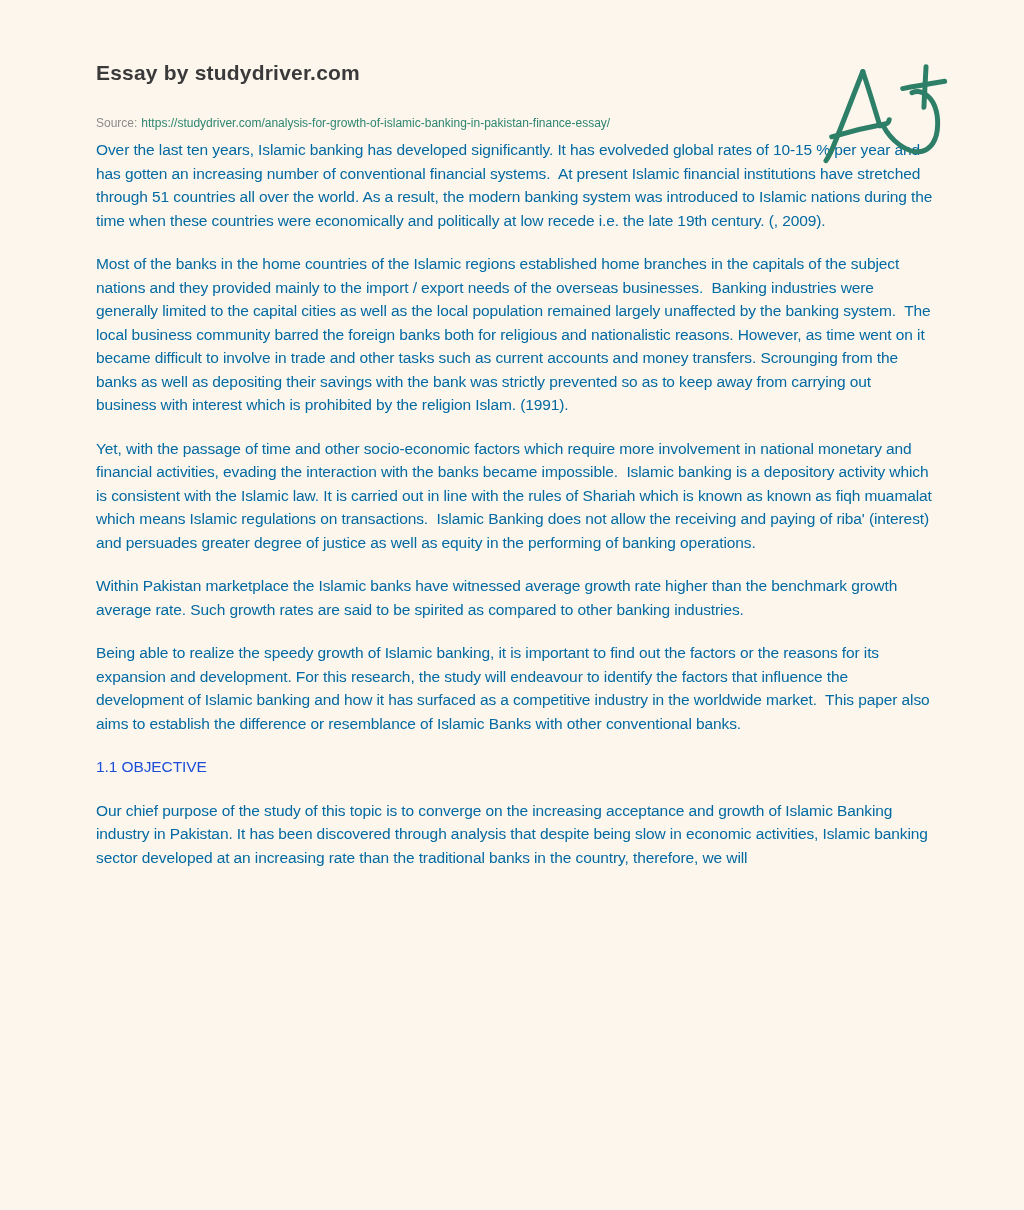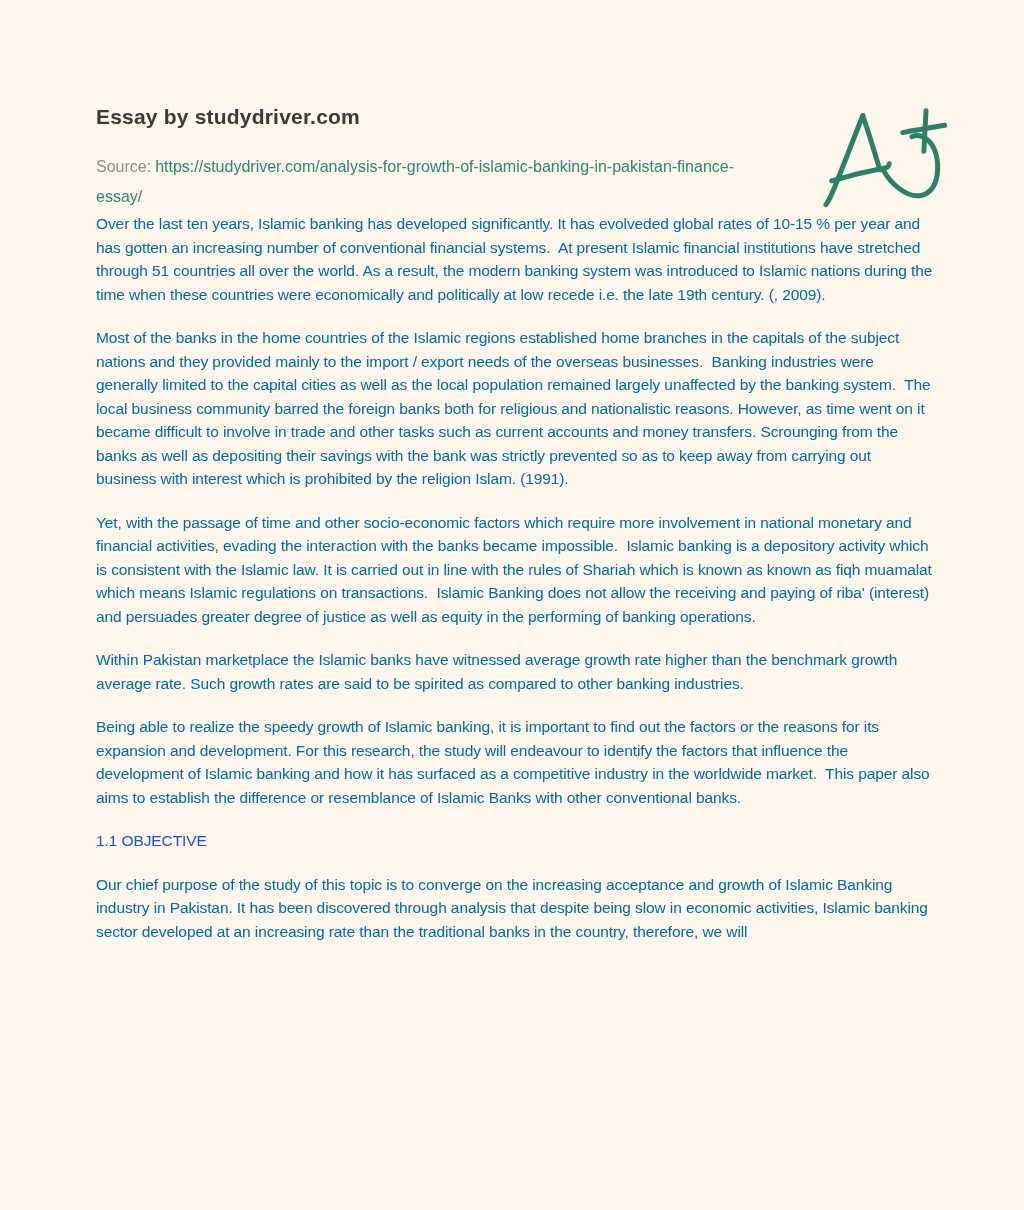--- a/index.html
+++ b/index.html
@@ -13,41 +13,40 @@
   body {
     background: #fdf6ed;
     font-family: "Liberation Sans", sans-serif;
     position: relative;
   }
 
   .page {
     position: relative;
     width: 1024px;
     height: 871px;
-    margin-top: 44px;
   }
 
   .content {
     margin-left: 96px;
     width: 838px;
     padding-top: 60px;
   }
 
   .byline {
     font-size: 21px;
     font-weight: bold;
     color: #3a3a3a;
     letter-spacing: 0.2px;
     line-height: 26px;
     margin-bottom: 22px;
   }
 
   .source {
     width: 660px;
-    font-size: 16px;
+    font-size: 12px;
     line-height: 30px;
     color: #8b8b8b;
     word-break: break-word;
     overflow-wrap: break-word;
   }
 
   .source-label {
     color: #8b8b8b;
     margin-right: 4px;
   }

